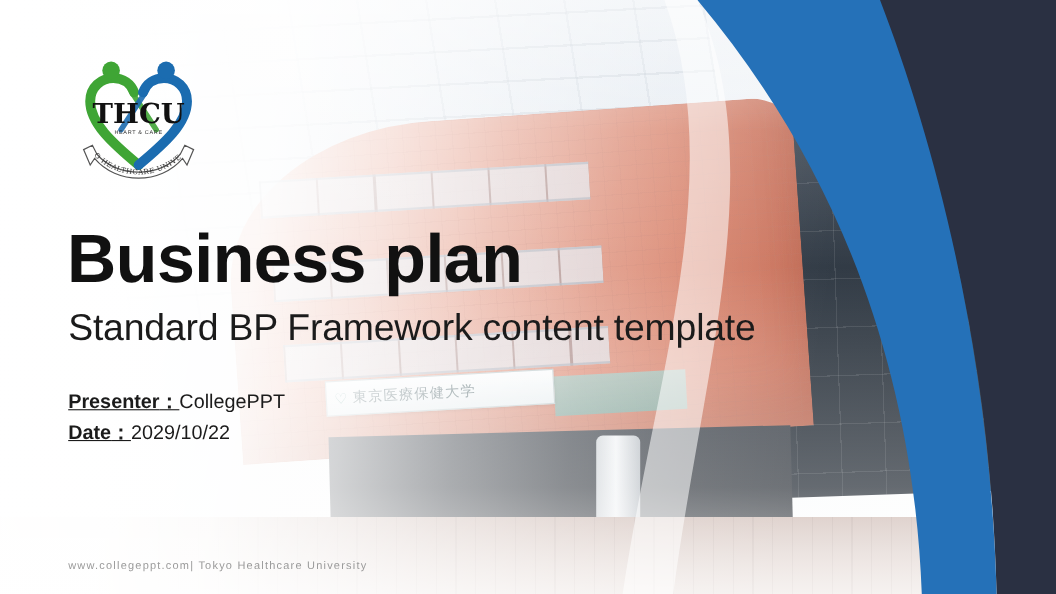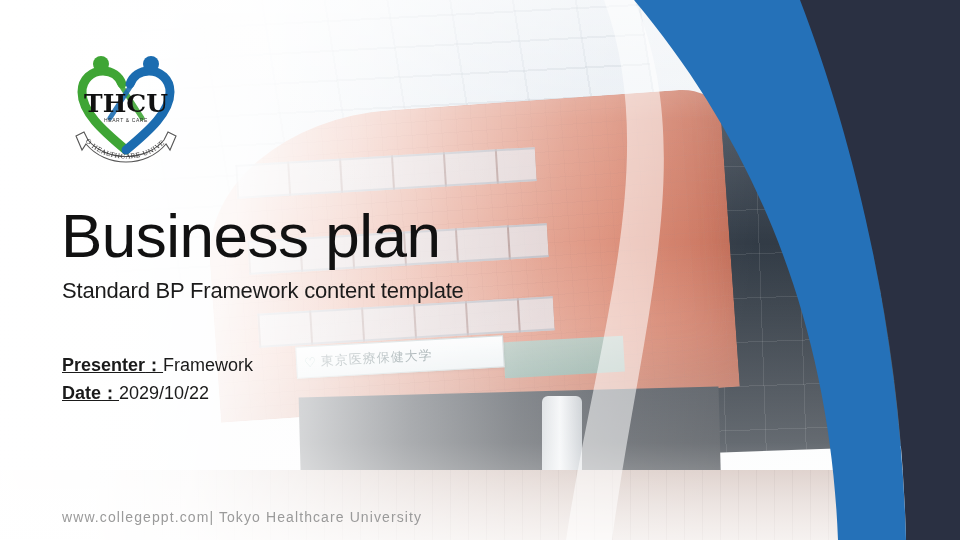--- a/index.html
+++ b/index.html
@@ -190,30 +190,30 @@
     position: absolute;
     left: 62px; top: 46px;
     width: 128px; height: 128px;
   }
 
   
   .title {
     position: absolute;
     left: 61px; top: 203px;
     font-size: 62px;
-    font-weight: normal;
+    font-weight: bold;
     color: #111111;
     letter-spacing: -0.5px;
     line-height: 1.05;
     white-space: nowrap;
   }
   .subtitle {
     position: absolute;
     left: 62px; top: 278px;
-    font-size: 22px;
+    font-size: 34px;
     font-weight: normal;
     color: #1b1b1b;
     letter-spacing: -0.2px;
     line-height: 1.2;
     white-space: nowrap;
   }
   .meta {
     position: absolute;
     left: 62px; top: 352px;
     font-size: 18px;
@@ -221,21 +221,21 @@
     line-height: 1.55;
     white-space: nowrap;
   }
   .meta .row { display: block; }
   .meta .lbl { font-weight: bold; text-decoration: underline; }
   .meta .val { font-weight: normal; }
 
   .footer {
     position: absolute;
     left: 62px; top: 509px;
-    font-size: 14px;
+    font-size: 10px;
     color: #9a9a9a;
     letter-spacing: 1.1px;
     white-space: nowrap;
   }
 </style>
 </head>
 <body>
 
 <div id="slide">
 
@@ -306,21 +306,21 @@
       <textPath href="#ribbonpath" startOffset="50%" text-anchor="middle" id="ribbontextpath">TOKYO HEALTHCARE UNIVERSITY</textPath>
     </text>
   </svg>
 
   <div class="title">Business plan</div>
 
   <div class="subtitle">Standard BP Framework content template</div>
 
   <div class="meta">
     <span class="row">
-      <span class="lbl">Presenter</span><span class="lbl">：</span><span class="val">Framework</span>
+      <span class="lbl">Presenter</span><span class="lbl">：</span><span class="val">CollegePPT</span>
     </span>
     <span class="row">
       <span class="lbl">Date</span><span class="lbl">：</span><span class="val">2029/10/22</span>
     </span>
   </div>
 
   <div class="footer">www.collegeppt.com| Tokyo Healthcare University</div>
 
 </div>
 

